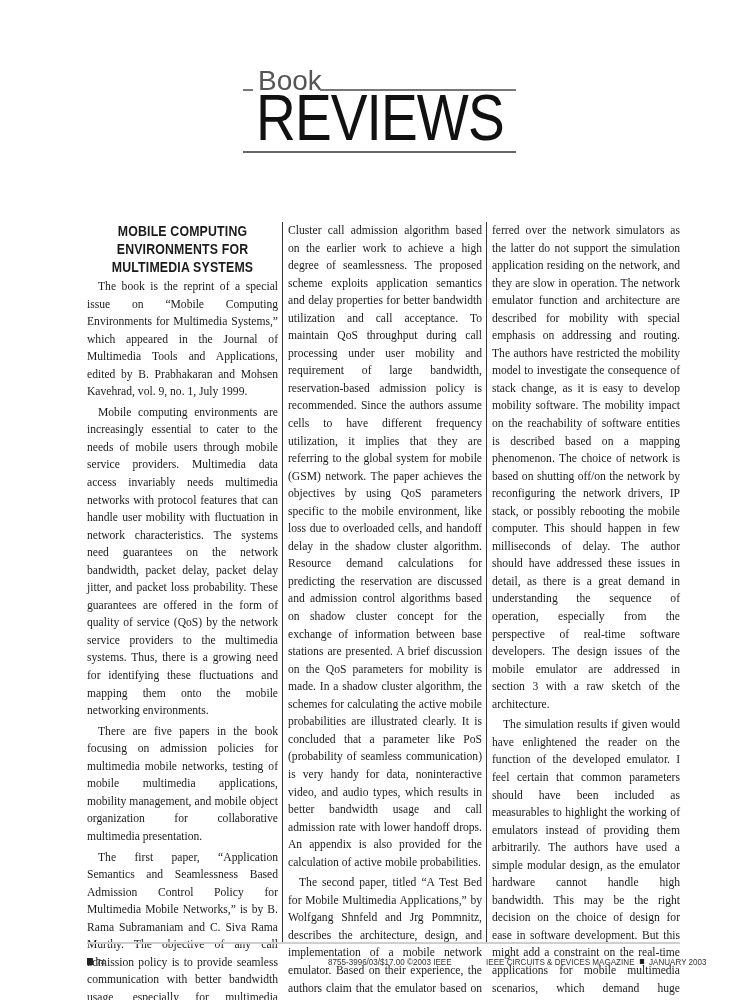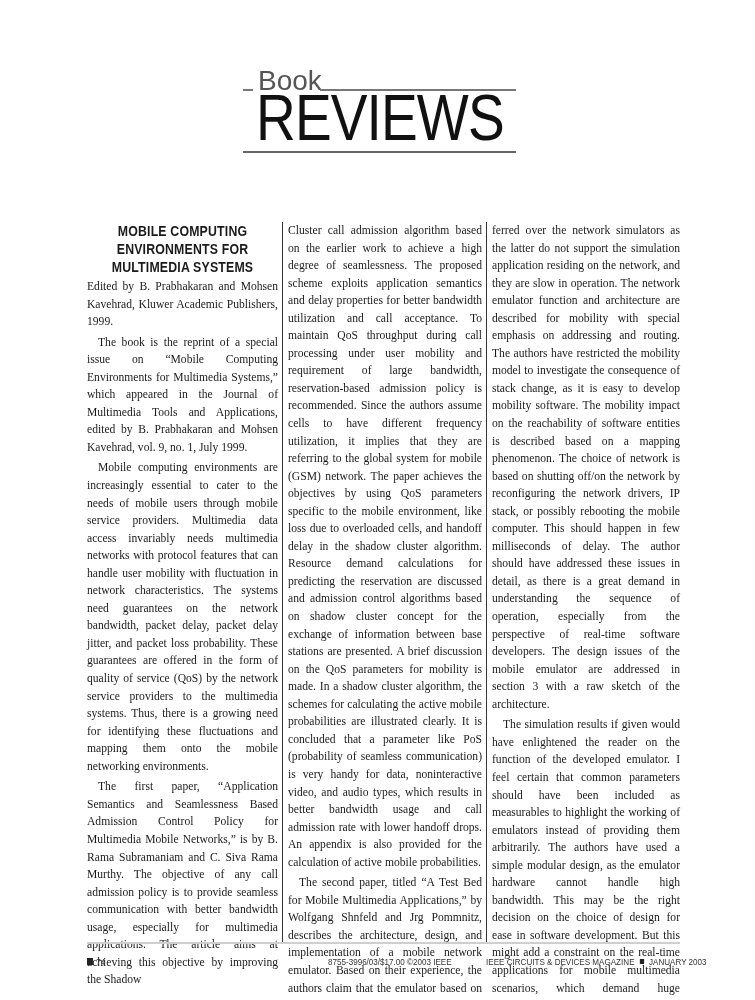--- a/index.html
+++ b/index.html
@@ -41,23 +41,23 @@
   <div class="reviews-word">REVIEWS</div>
   <div class="reviews-rule"></div>
 </div>
 
 <div class="col col1">
   <div class="title">
     <div>MOBILE COMPUTING</div>
     <div>ENVIRONMENTS FOR</div>
     <div>MULTIMEDIA SYSTEMS</div>
   </div>
-  <p class="noindent">Edited by B. Prabhakaran and Mohsen Kavehrad, Kluwer Academic Publishers, 1999.</p>
   <p><span>The book is the reprint of a special issue on “Mobile Computing Environments for Multimedia Systems,” which appeared in the </span><span class="it">Journal of Multimedia Tools and Applications</span><span>, edited by B. Prabhakaran and Mohsen Kavehrad, vol. 9, no. 1, July 1999.</span></p>
   <p>Mobile computing environments are increasingly essential to cater to the needs of mobile users through mobile service providers. Multimedia data access invariably needs multimedia networks with protocol features that can handle user mobility with fluctuation in network characteristics. The systems need guarantees on the network bandwidth, packet delay, packet delay jitter, and packet loss probability. These guarantees are offered in the form of quality of service (QoS) by the network service providers to the multimedia systems. Thus, there is a growing need for identifying these fluctuations and mapping them onto the mobile networking environments.</p>
+  <p>There are five papers in the book focusing on admission policies for multimedia mobile networks, testing of mobile multimedia applications, mobility management, and mobile object organization for collaborative multimedia presentation.</p>
   <p>The first paper, “Application Semantics and Seamlessness Based Admission Control Policy for Multimedia Mobile Networks,” is by B. Rama Subramaniam and C. Siva Rama Murthy. The objective of any call admission policy is to provide seamless communication with better bandwidth usage, especially for multimedia applications. The article aims at achieving this objective by improving the Shadow</p>
 </div>
 
 <div class="divider div1"></div>
 
 <div class="col col2">
   <p class="noindent">Cluster call admission algorithm based on the earlier work to achieve a high degree of seamlessness. The proposed scheme exploits application semantics and delay properties for better bandwidth utilization and call acceptance. To maintain QoS throughput during call processing under user mobility and requirement of large bandwidth, reservation-based admission policy is recommended. Since the authors assume cells to have different frequency utilization, it implies that they are referring to the global system for mobile (GSM) network. The paper achieves the objectives by using QoS parameters specific to the mobile environment, like loss due to overloaded cells, and handoff delay in the shadow cluster algorithm. Resource demand calculations for predicting the reservation are discussed and admission control algorithms based on shadow cluster concept for the exchange of information between base stations are presented. A brief discussion on the QoS parameters for mobility is made. In a shadow cluster algorithm, the schemes for calculating the active mobile probabilities are illustrated clearly. It is concluded that a parameter like PoS (probability of seamless communication) is very handy for data, noninteractive video, and audio types, which results in better bandwidth usage and call admission rate with lower handoff drops. An appendix is also provided for the calculation of active mobile probabilities.</p>
   <p>The second paper, titled “A Test Bed for Mobile Multimedia Applications,” by Wolfgang Shnfeld and Jrg Pommnitz, describes the architecture, design, and implementation of a mobile network emulator. Based on their experience, the authors claim that the emulator based on the controlled randomness and controlled unreliability would help to enhance the development of mobile multimedia applications. The network emulators are pre-</p>
 </div>
 

